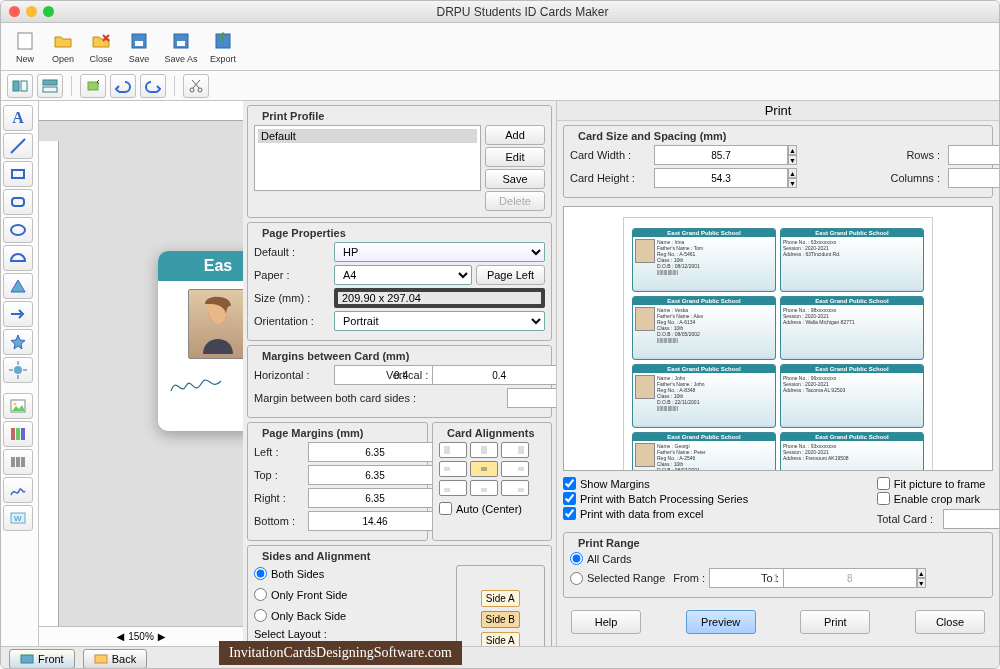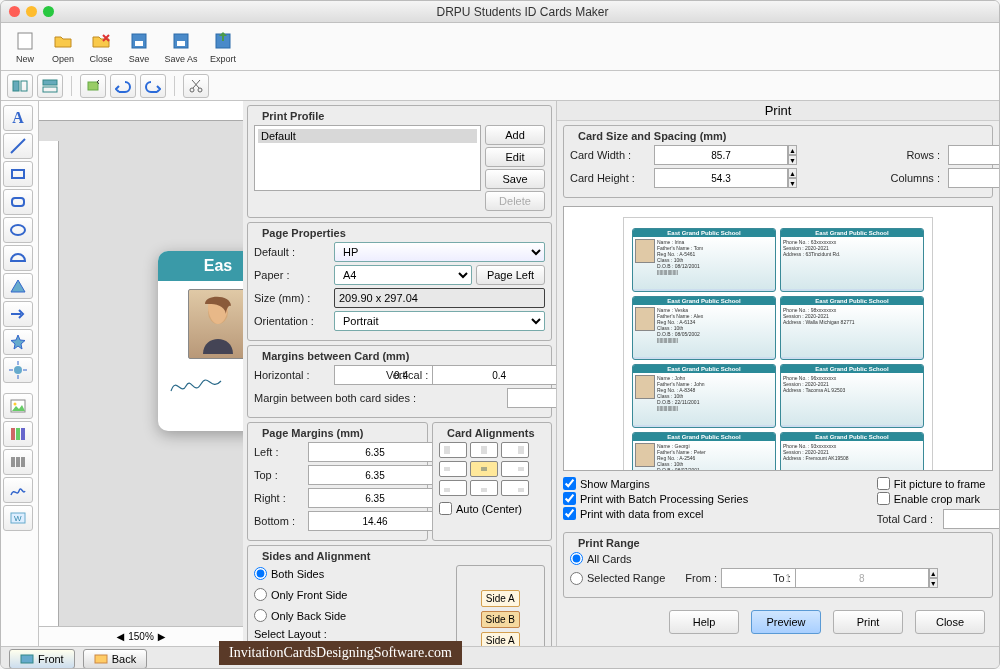--- a/index.html
+++ b/index.html
@@ -24,21 +24,21 @@
 .card-preview .hdr { background:#3a9aa8; color:#fff; text-align:center; font-weight:bold; font-size:16px; padding:6px; }
 .card-preview .photo { width:60px; height:70px; border:1px solid #888; margin:8px auto; background:linear-gradient(#e0c9a6, #b89878); border-radius:2px; display:flex; align-items:center; justify-content:center; }
 .ruler { height: 20px; background:#fff; border-bottom:1px solid #aaa; }
 .ruler-v { width:20px; background:#fff; border-right:1px solid #aaa; position:absolute; left:0; top:20px; bottom:0; }
 .zoom { height:20px; display:flex; align-items:center; justify-content:center; background:#fcfcfc; border-top:1px solid #c0c0c0; font-size:10px; }
 .panel-left { width: 314px; border-right:1px solid #c5c5c5; padding: 4px; overflow:hidden; background:#ededed; display:flex; flex-direction:column; }
 .fieldset { border: 1px solid #b0b0b0; border-radius:3px; margin-bottom: 4px; padding: 4px 6px 6px; font-size:11px; background:#ededed; }
 .fieldset > .legend { font-size:11px; color:#333; margin: -11px 0 3px 4px; background:#ededed; display:inline-block; padding:0 4px;font-weight:bold; }
 .row { display:flex; align-items:center; gap:4px; margin-bottom:3px; }
 .row label { font-size:11px; color:#222; }
-.input { height:20px; border:1px solid #404040; background:#fff; font-size:11px; padding:0 4px; border-radius:2px; }
+.input { height:20px; border:4px solid #404040; background:#fff; font-size:11px; padding:0 4px; border-radius:2px; }
 .select { height:20px; border:1px solid #7aa; background:#fff; font-size:11px; padding:0 4px; border-radius:2px; }
 .btn { height:20px; border:1px solid #b0b0b0; background:linear-gradient(#fff,#e8e8e8); border-radius:3px; padding:0 10px; font-size:11px; cursor:pointer; }
 .spin { width:38px; height:20px; display:flex; }
 .spin input { flex:1; border:1px solid #aaa; font-size:10px; text-align:center; }
 .spin .arrows { width:12px; display:flex; flex-direction:column; }
 .spin .arrows span { flex:1; border:1px solid #aaa; background:#eee; font-size:7px; display:flex; align-items:center; justify-content:center; cursor:pointer; }
 .align-grid { display:grid; grid-template-columns: repeat(3, 28px); gap:3px; }
 .align-grid div { width:28px; height:16px; border:1px solid #888; background:#fff; border-radius:2px; cursor:pointer; display:flex; align-items:center; justify-content:center; }
 .align-grid .sel { background:#ffe89a; }
 .side-ab { display:grid; grid-template-columns: 1fr; gap:4px; border:1px solid #aaa; padding:24px; border-radius:3px; }
@@ -51,21 +51,21 @@
 .sheet { width: 310px; background:#fff; border:1px solid #ccc; margin-top:10px; padding: 10px 8px; display:grid; grid-template-columns: 1fr 1fr; gap:4px; }
 .idcard { background:#cde; border:1px solid #3a8a98; border-radius:3px; font-size:5px; overflow:hidden; height:64px; }
 .idcard .ch { background:#2a8a98; color:#fff; text-align:center; font-size:6px; padding:1px; font-weight:bold; }
 .idcard .cb { display:flex; padding:2px; gap:2px; background:linear-gradient(#fff, #d5e8ec); height:52px; }
 .idcard .cb .ph { width:20px; height:24px; border:1px solid #888; background:#e0c9a6; }
 .idcard .cb .txt { flex:1; font-size:5px; line-height:1.2; color:#333; }
 .idcard.back .cb { flex-direction:column; }
 .arrow-overlay { position:absolute; }
 .checkrow { display:flex; align-items:center; gap:4px; margin:2px 0; font-size:11px; }
 .checkrow input { width:13px; height:13px; }
-.btnbar { display:flex; gap:12px; justify-content:flex-end; padding:8px; }
+.btnbar { display:flex; gap:12px; justify-content:space-between; padding:8px; }
 .btnbar .btn { width:70px; height:24px; }
 .btnbar .btn.active { background:linear-gradient(#d0e6ff, #a8cfff); border-color:#5a9ad5; }
 .bottombar { height:24px; background:#eaeaea; border-top:1px solid #c5c5c5; display:flex; align-items:center; padding:0 8px; gap:8px; }
 .bottombar .tab { height:20px; border:1px solid #999; background:linear-gradient(#fff,#ddd); border-radius:3px; padding:0 10px; font-size:11px; display:flex; align-items:center; gap:4px; cursor:pointer; }
 .bottombar .tab.active { background:linear-gradient(#ffe, #cde); }
 .watermark { position:absolute; left:218px; bottom:3px; background:#5a3a28; color:#fff; font-size:14px; padding:4px 10px; font-family:serif; z-index:100; }
 svg { display:block; }
 </style>
 </head>
 <body>
@@ -626,21 +626,21 @@
 
         <div class="fieldset">
           <div class="legend">Print Range</div>
           <div class="row">
             <input type="radio" checked="" style="">
               <label>All Cards</label>
           </div>
           <div class="row">
             <input type="radio" style="">
               <label>Selected Range</label>
-            <label style="margin-left:16px">From :</label>
+            <label style="margin-left:4px">From :</label>
             <div class="spin">
                 <input style="color: rgb(170, 170, 170);" value="1">
                 <div class="arrows">
                   <span>▲</span>
                   <span>▼</span>
                 </div>
               </div>
             <label style="margin-left:10px">To :</label>
             <div class="spin">
                 <input style="color: rgb(170, 170, 170);" value="8">

